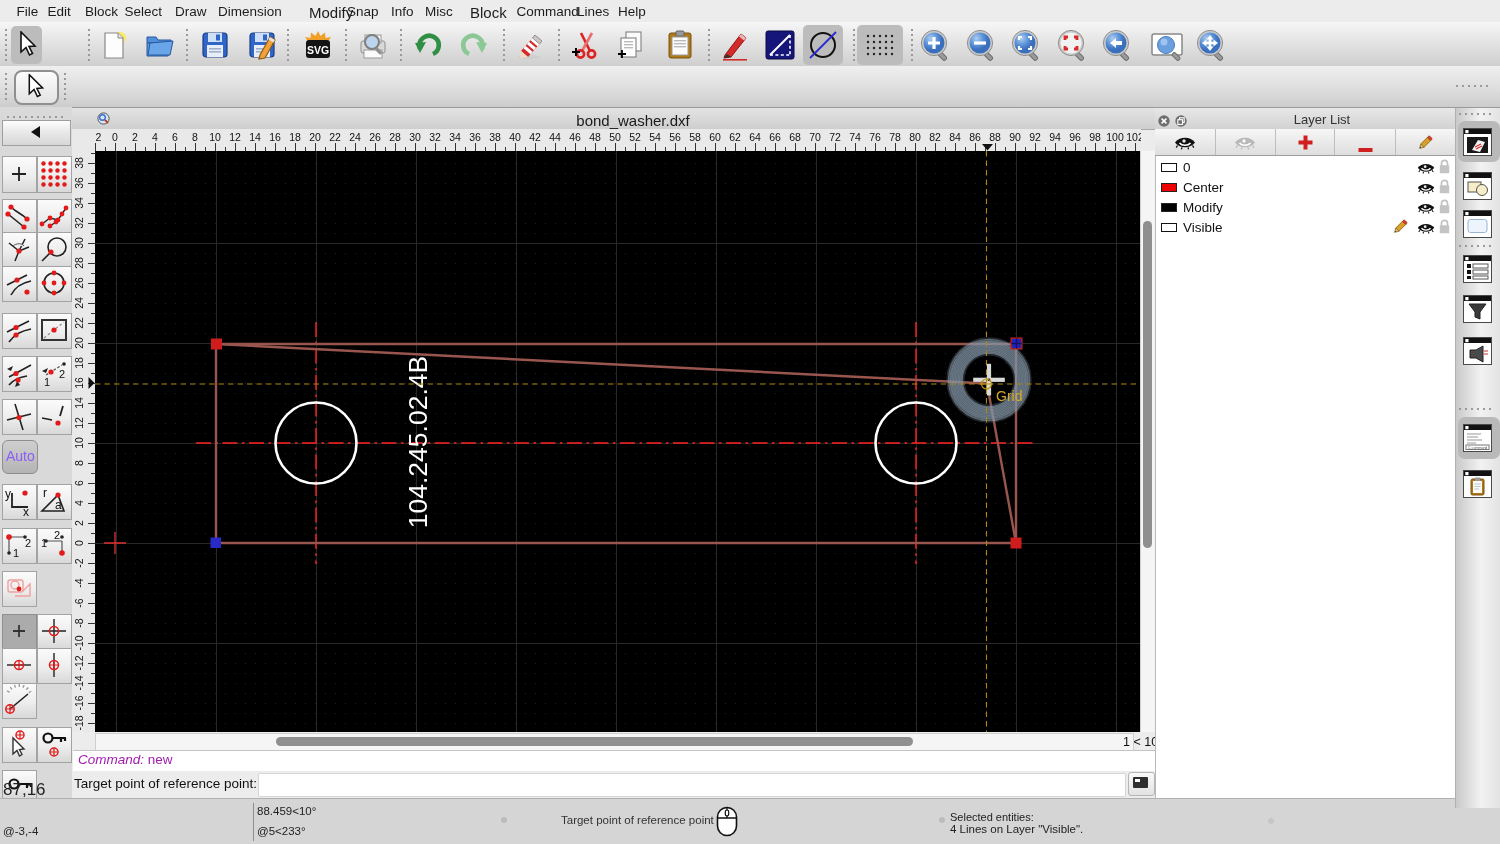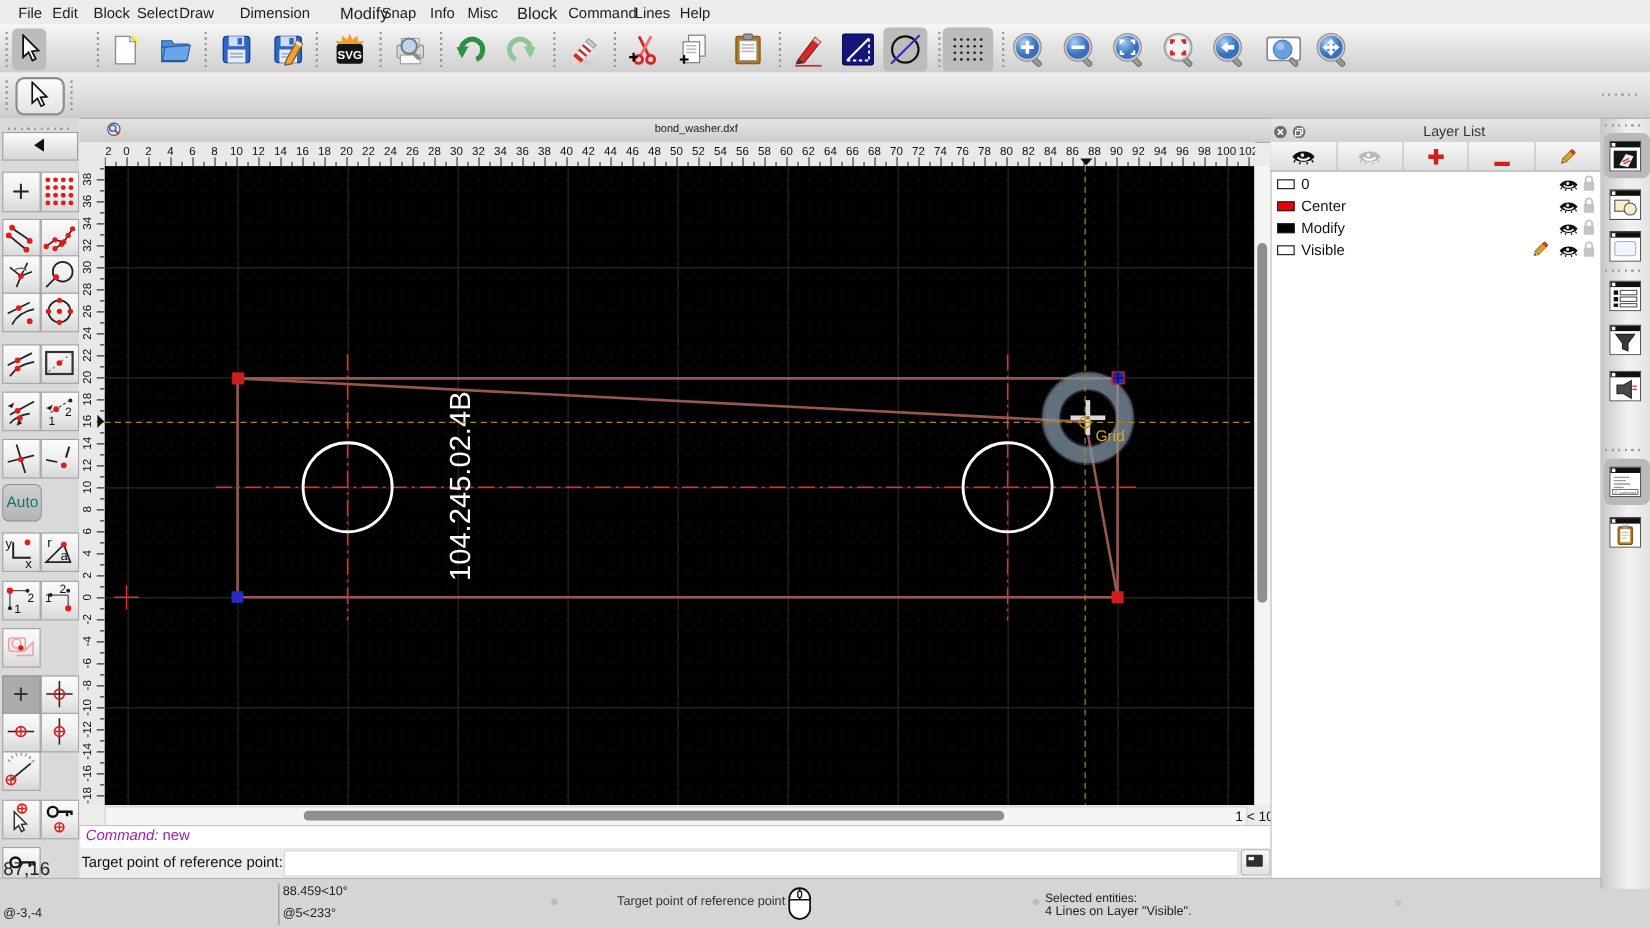--- a/index.html
+++ b/index.html
@@ -7,21 +7,21 @@
 .dotv{position:absolute;width:2px;background-image:repeating-linear-gradient(#9a9a9a 0 2px,transparent 2px 5px)}
 .doth{position:absolute;height:2px;background-image:repeating-linear-gradient(90deg,#9a9a9a 0 2px,transparent 2px 6px)}
 .tbtn{position:absolute;background:linear-gradient(#fdfdfd,#e9e9e9 45%,#d7d7d7);border:1px solid #9f9f9f}
 .txt{position:absolute;white-space:nowrap;color:#1c1c1c}
 </style></head><body>
 <div class="ab" style="left:0;top:0;width:1500px;height:22px;background:#ececec"></div>
 <div class="txt" style="left:16.5px;top:4px;font-size:13.5px">File</div>
 <div class="txt" style="left:47.5px;top:4px;font-size:13.5px">Edit</div>
 <div class="txt" style="left:85px;top:4px;font-size:13.5px">Block</div>
 <div class="txt" style="left:124.5px;top:4px;font-size:13.5px">Select</div>
-<div class="txt" style="left:163px;top:4px;font-size:13.5px">Draw</div>
+<div class="txt" style="left:175px;top:4px;font-size:13.5px">Draw</div>
 <div class="txt" style="left:218px;top:4px;font-size:13.5px">Dimension</div>
 <div class="txt" style="left:309px;top:4px;font-size:15px">Modify</div>
 <div class="txt" style="left:347px;top:4px;font-size:13.5px">Snap</div>
 <div class="txt" style="left:391px;top:4px;font-size:13.5px">Info</div>
 <div class="txt" style="left:425px;top:4px;font-size:13.5px">Misc</div>
 <div class="txt" style="left:470px;top:4px;font-size:15px">Block</div>
 <div class="txt" style="left:516.5px;top:4px;font-size:13.5px">Command</div>
 <div class="txt" style="left:577px;top:4px;font-size:13.5px">Lines</div>
 <div class="txt" style="left:618px;top:4px;font-size:13.5px">Help</div>
 <div class="ab" style="left:0;top:22px;width:1500px;height:44px;background:linear-gradient(#f6f6f6,#dedede 60%,#cfcfcf)"></div>
@@ -373,21 +373,21 @@
       <path d="M4 20 L28 14 M12 4 L20 30" stroke="#222" stroke-width="1.6"></path>
       <circle cx="16" cy="17.5" r="2.6" fill="#e21a1a"></circle>
     </svg></div>
 <div class="ab" style="left:37px;top:399px;width:33px;height:34px;background:linear-gradient(#fbfbfb,#ededed 55%,#d8d8d8);border:1px solid #a3a3a3"></div>
 <div class="ab" style="left:37.5px;top:400.0px"><svg width="32" height="32" viewBox="0 0 32 32">
       <path d="M4 18 L14 20" stroke="#222" stroke-width="1.6"></path>
       <path d="M25 6 L22 16" stroke="#222" stroke-width="1.8"></path>
       <circle cx="20" cy="23" r="2.6" fill="#e21a1a"></circle>
     </svg></div>
 <div class="ab" style="left:2px;top:440px;width:34px;height:32px;background:linear-gradient(#cfcfcf,#b4b4b4);border:1px solid #8f8f8f;border-radius:6px"></div>
-<div class="txt" style="left:6px;top:448px;font-size:14px;color:#0f766e">Auto</div>
+<div class="txt" style="left:6px;top:448px;font-size:14px;color:#8b5cf6">Auto</div>
 <div class="ab" style="left:2px;top:484px;width:33px;height:34px;background:linear-gradient(#fbfbfb,#ededed 55%,#d8d8d8);border:1px solid #a3a3a3"></div>
 <div class="ab" style="left:2.5px;top:485.0px"><svg width="32" height="32" viewBox="0 0 32 32">
       <path d="M9 8 V22 H25" stroke="#222" stroke-width="1.8" fill="none"></path>
       <circle cx="22" cy="8" r="2.6" fill="#e21a1a"></circle>
       <text x="2" y="13" font-size="12" fill="#111" font-family="Liberation Sans">y</text>
       <text x="20" y="31" font-size="12" fill="#111" font-family="Liberation Sans">x</text>
     </svg></div>
 <div class="ab" style="left:37px;top:484px;width:33px;height:34px;background:linear-gradient(#fbfbfb,#ededed 55%,#d8d8d8);border:1px solid #a3a3a3"></div>
 <div class="ab" style="left:37.5px;top:485.0px"><svg width="32" height="32" viewBox="0 0 32 32">
       <path d="M4 26 L26 26 L20 10 Z" stroke="#222" stroke-width="1.6" fill="none"></path>
@@ -496,21 +496,21 @@
 <div class="ab" style="left:939px;top:817px;width:6px;height:6px;border-radius:3px;background:#bcbcbc"></div>
 <div class="txt" style="left:950px;top:811px;font-size:11px;color:#222">Selected entities:</div>
 <div class="txt" style="left:950px;top:823px;font-size:11.5px;color:#222">4 Lines on Layer "Visible".</div>
 <div class="ab" style="left:1268px;top:818px;width:6px;height:6px;border-radius:3px;background:#c6c6c6"></div>
 <div class="ab" style="left:72px;top:107.5px;width:1083px;height:21.5px;background:linear-gradient(#e3e3e3,#cecece);border-bottom:1px solid #aaa"></div>
 <div class="ab" style="left:97px;top:111px"><svg width="13" height="13" viewBox="0 0 13 13">
       <circle cx="6.5" cy="6.5" r="5.6" fill="#d8e6f4" stroke="#555" stroke-width="1"></circle>
       <circle cx="5.5" cy="5.5" r="2.8" fill="none" stroke="#3a6fd0" stroke-width="1.4"></circle>
       <path d="M8 8 L11 11" stroke="#c03a1a" stroke-width="1.8"></path>
     </svg></div>
-<div class="txt" style="left:633px;top:112px;transform:translateX(-50%);font-size:10px;color:#1a1a1a">bond_washer.dxf</div>
+<div class="txt" style="left:633px;top:112px;transform:translateX(-50%);font-size:15px;color:#1a1a1a">bond_washer.dxf</div>
 <div class="ab" style="left:72px;top:129px;width:23px;height:22px;background:#e9e9e9"></div>
 <div class="ab" style="left:95px;top:129px"><svg width="1046" height="22" viewBox="0 0 1046 22">
       <rect width="1046" height="22" fill="#e9e9e9"></rect>
       <text x="3.5" y="12" font-size="10.5" fill="#111" text-anchor="middle" font-family="Liberation Sans">2</text>
       <text x="20" y="12" font-size="10.5" fill="#111" text-anchor="middle" font-family="Liberation Sans">0</text>
       <text x="40" y="12" font-size="10.5" fill="#111" text-anchor="middle" font-family="Liberation Sans">2</text>
       <text x="60" y="12" font-size="10.5" fill="#111" text-anchor="middle" font-family="Liberation Sans">4</text>
       <text x="80" y="12" font-size="10.5" fill="#111" text-anchor="middle" font-family="Liberation Sans">6</text>
       <text x="100" y="12" font-size="10.5" fill="#111" text-anchor="middle" font-family="Liberation Sans">8</text>
       <text x="120" y="12" font-size="10.5" fill="#111" text-anchor="middle" font-family="Liberation Sans">10</text>

